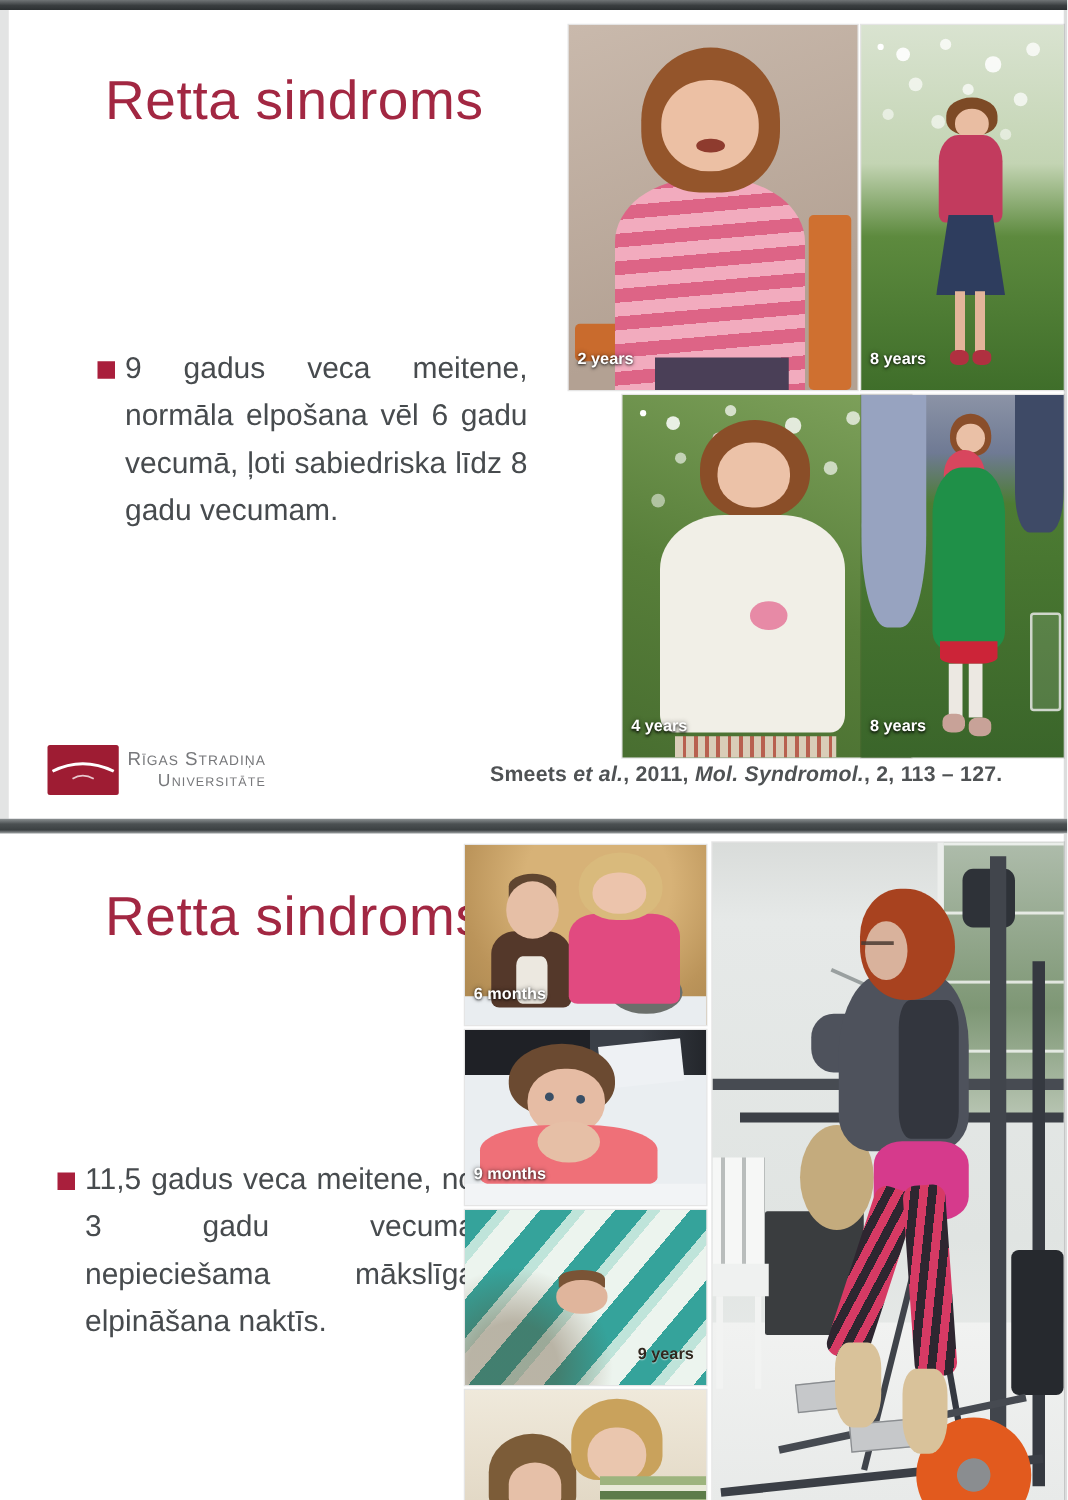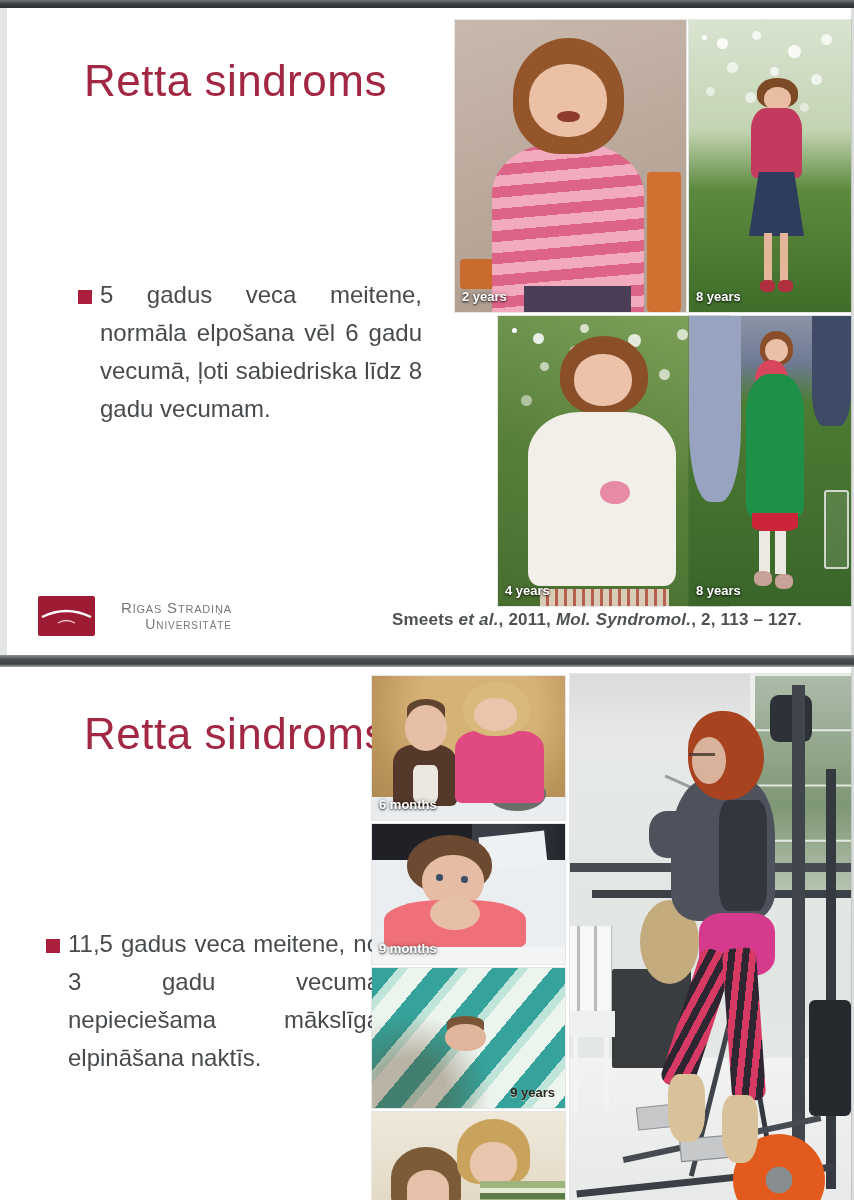--- a/index.html
+++ b/index.html
@@ -26,26 +26,26 @@
   .bullet-sq{display:inline-block;width:14px;height:14px;background:#a91f3c;
              margin-right:8px;position:relative;top:1px;}
   .citation{position:absolute;left:392px;top:602px;width:460px;font-size:17px;font-weight:700;
             color:#4f5254;letter-spacing:.2px;}
   .citation .it{font-style:italic;}
   .citation .bold{font-weight:800;}
   
   .logo{position:absolute;left:38px;top:588px;display:flex;align-items:center;}
   .logo-mark{position:relative;width:57px;height:40px;background:#9e1c33;border-radius:2px;overflow:hidden;}
   .logo-mark svg{position:absolute;left:0;top:0;}
-  .logo-text{margin-left:26px;color:#77787b;font-variant:small-caps;line-height:1.12;}
+  .logo-text{margin-left:7px;color:#77787b;font-variant:small-caps;line-height:1.12;}
   .logo-line1{font-size:15px;letter-spacing:.8px;}
   .logo-line2{font-size:14px;letter-spacing:.9px;text-align:right;}
   
   .photo{position:absolute;overflow:hidden;outline:1px solid rgba(0,0,0,.10);background:#ccc;}
-  .plabel{position:absolute;left:7px;bottom:8px;font-size:13px;font-weight:700;color:#fff;
+  .plabel{position:absolute;left:7px;bottom:18px;font-size:13px;font-weight:700;color:#fff;
           text-shadow:0 1px 2px rgba(0,0,0,.75),0 0 4px rgba(0,0,0,.45);z-index:9;}
   .plabel-dark{left:auto;right:10px;color:#31271e;text-shadow:0 1px 1px rgba(255,255,255,.65);}
   .art{position:absolute;}
   
   .pA{left:455px;top:12px;width:231px;height:292px;}
   .pB{left:689px;top:12px;width:162px;height:292px;}
   .pC{left:455px;top:308px;width:231px;height:290px;margin-left:43px;}
   .pD{left:689px;top:308px;width:162px;height:290px;}
   
   .pA{background:linear-gradient(160deg,#c9b9ac,#b3a193 75%);}
@@ -196,21 +196,21 @@
 <div class="canvas">
 
   <div class="top-bar"></div>
 
   <section class="slide slide1">
     <div class="strip-left"></div>
     <div class="strip-right"></div>
 
     <h1 class="title">Retta sindroms</h1>
 
-    <div class="bullet-block"><span class="bullet-sq"></span><span>5 gadus veca meitene, normāla elpošana vēl 6 gadu vecumā, ļoti sabiedriska līdz 8 gadu vecumam.</span></div>
+    <div class="bullet-block"><span class="bullet-sq"></span><span>9 gadus veca meitene, normāla elpošana vēl 6 gadu vecumā, ļoti sabiedriska līdz 8 gadu vecumam.</span></div>
 
     <div class="photo pA">
       <div class="art pa-chair-l"></div>
       <div class="art pa-chair-r"></div>
       <div class="art pa-body"></div>
       <div class="art pa-pants"></div>
       <div class="art pa-hair"></div>
       <div class="art pa-face"></div>
       <div class="art pa-mouth"></div>
       <span class="plabel">2 years</span>

